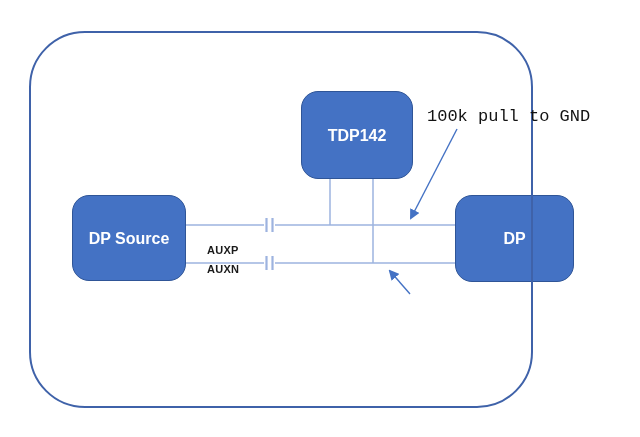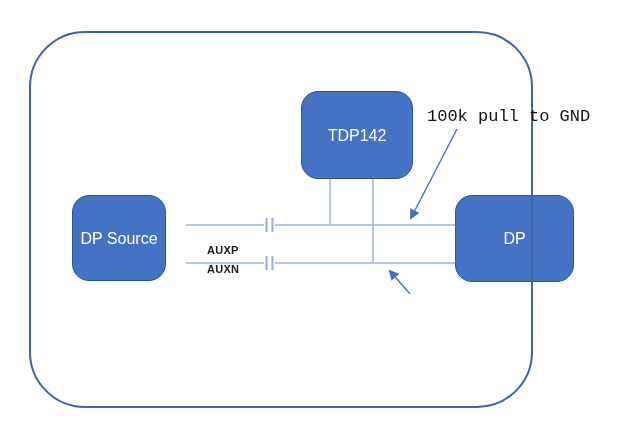--- a/index.html
+++ b/index.html
@@ -43,22 +43,23 @@
     border-radius: 17px;
     color: #ffffff;
     display: flex;
     align-items: center;
     justify-content: center;
     text-align: right;
     font-size: 16px;
     line-height: 23px;
     z-index: 2;
     box-sizing: border-box;
+    font-weight: bold;
   }
-  .box-source    { left: 72px;  top: 195px; width: 94px; height: 86px; }
+  .box-source    { left: 72px;  top: 195px; width: 114px; height: 86px; }
   .box-redriver  { left: 301px; top: 91px;  width: 112px; height: 88px; }
   .box-connector { left: 455px; top: 195px; width: 119px; height: 87px; }
   
   .net-label {
     position: absolute;
     font-size: 11px;
     font-weight: 600;
     color: #1a1a1a;
     letter-spacing: 0.3px;
     z-index: 4;

